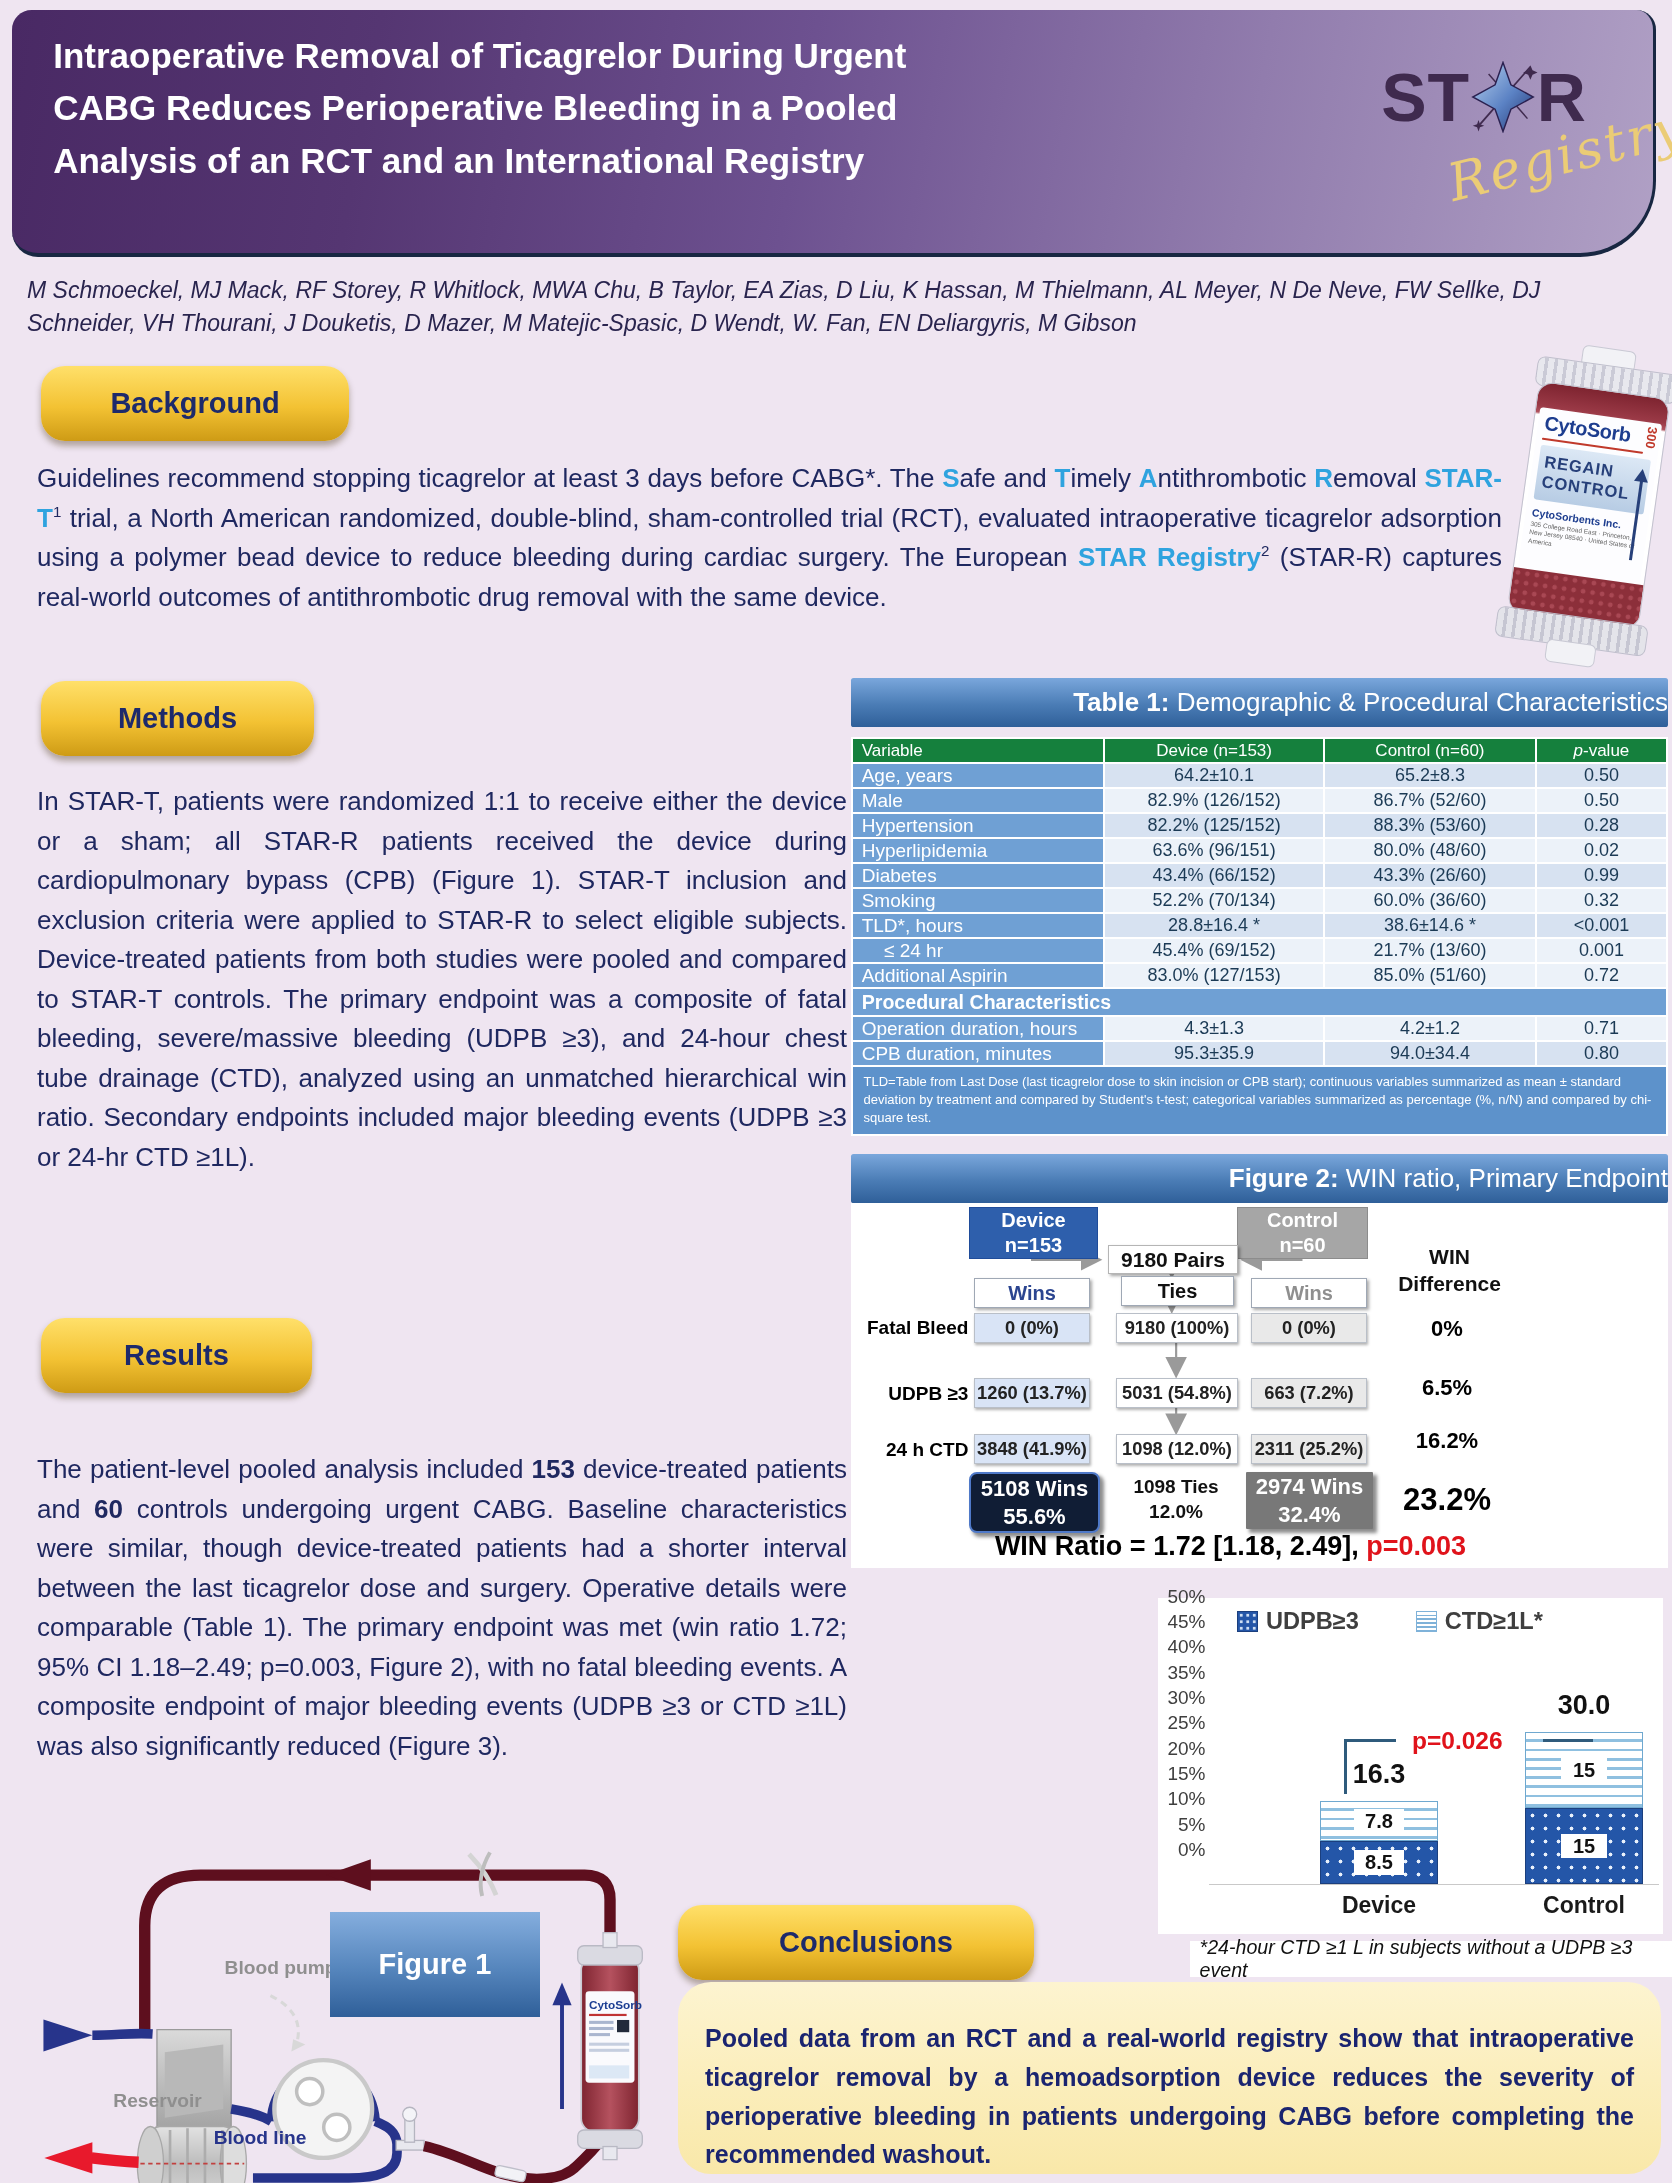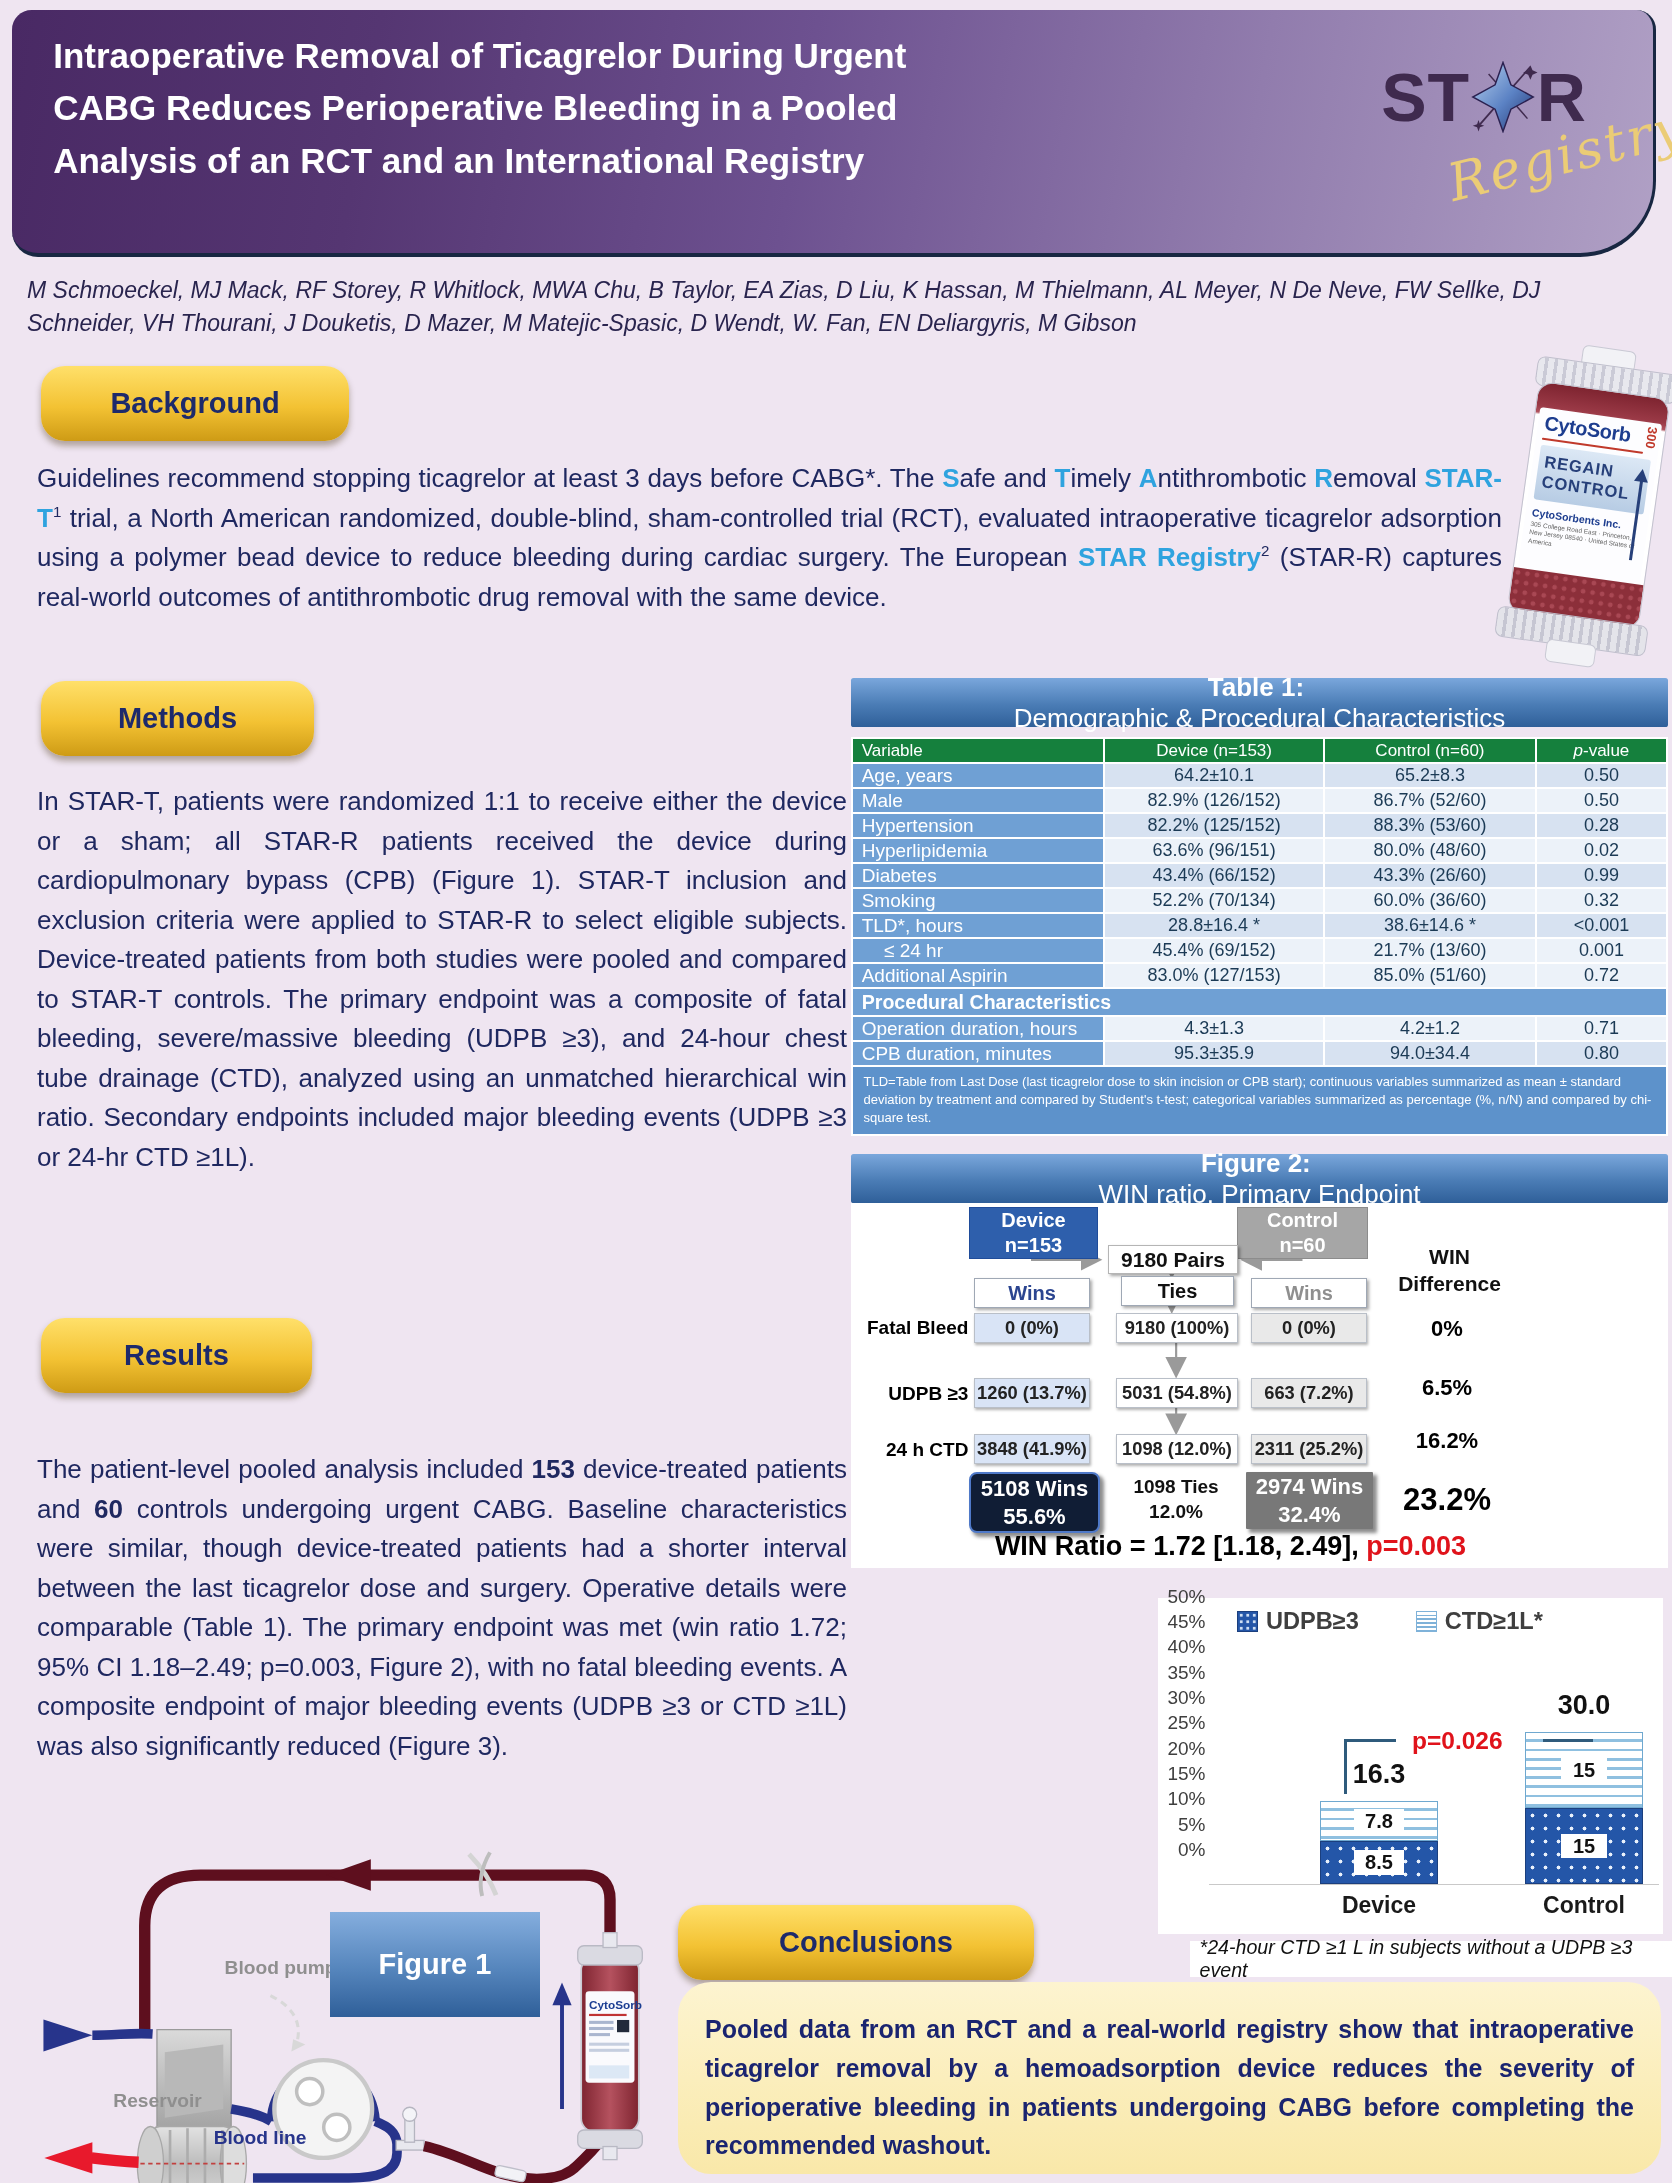--- a/index.html
+++ b/index.html
@@ -56,23 +56,23 @@
   .dev-addr{color:#666;font-size:6.5px;line-height:1.3;margin-top:1.7px;}
   .dev-arrow{position:absolute;right:10.5px;top:52px;width:3.5px;height:87px;background:#27407A;}
   .dev-arrow:before{content:"";position:absolute;left:-5.2px;top:-12.2px;border:7px solid transparent;border-bottom:13px solid #27407A;}
   .dev-beads{position:absolute;left:0;right:0;bottom:0;height:44px;
     background:#8C2F3A;background-image:radial-gradient(#A94854 2.2px,transparent 2.6px);background-size:9.6px 9.6px;}
   .dev-ringb{left:3.5px;top:270px;width:150px;height:29px;border-radius:7.9px;border:1.3px solid #BFBFCC;
     background:repeating-linear-gradient(90deg,#E4E4EA 0 6.1px,#C6C6D2 6.1px 9.6px);}
   .dev-capb{left:57px;top:296px;width:48px;height:21px;background:#F2F2F6;border:1.3px solid #C9C9D4;border-radius:6.1px;}
 
   
-  .banner{left:851px;width:817px;height:49px;display:flex;align-items:center;justify-content:center;
+  .banner{left:851px;width:817px;height:49px;display:flex;align-items:center;justify-content:flex-end;
     background:linear-gradient(180deg,#7AA7DC 0%,#4A7CB5 55%,#2F5F99 100%);
-    color:#FFF;font-size:26px;border-radius:2.6px;white-space:pre;flex-direction:column;}
+    color:#FFF;font-size:26px;border-radius:2.6px;white-space:pre;}
 
   
   .tbl-wrap{left:851px;top:737px;width:817px;}
   table{width:100%;border-collapse:separate;border-spacing:2.6px;background:#FFFFFF;}
   th,td{padding:0 8.7px;height:23px;}
   thead th{background:#15803d;color:#FFF;font-size:17px;font-weight:400;text-align:center;}
   thead th:first-child{text-align:left;}
   td.lbl{background:#6FA0D4;color:#FFF;font-size:19px;text-align:left;}
   td.lbl.ind{padding-left:31px;}
   td.val{background:#D7E2F1;color:#1B3A55;font-size:18px;text-align:center;}
@@ -134,21 +134,21 @@
   .f3p{position:absolute;left:199px;bottom:129px;font-size:24.5px;font-weight:700;color:#E0131B;}
   .f3xlabels span{position:absolute;bottom:-35px;width:118px;text-align:center;font-size:23px;font-weight:700;color:#1A1A1A;}
   .f3foot{left:1190px;top:1941px;width:472px;height:36px;background:#FFF;display:flex;align-items:center;
     padding-left:9.6px;font-size:19.6px;font-style:italic;color:#111;}
 
   
   .conc-pill{left:678px;top:1905px;width:336px;padding-left:20px;}
   .conc-box{left:678px;top:1982px;width:983px;height:192px;border-radius:33px;
     background:linear-gradient(180deg,#FDF4D0 0%,#F9E8A9 100%);
     color:#1A2470;font-size:25px;font-weight:700;line-height:1.55;text-align:justify;
-    padding:28px 27px;box-sizing:border-box;}
+    padding:37px 27px;box-sizing:border-box;}
 
   
   .f1wrap{left:26px;top:1847px;width:646px;height:380px;}
   .f1label{left:330px;top:1912px;width:210px;height:105px;
     background:linear-gradient(180deg,#85AEDE 0%,#5585BC 55%,#2F5F99 100%);
     display:flex;align-items:center;justify-content:center;color:#FFF;font-size:29px;font-weight:700;}
 </style>
 </head>
 <body>
 

